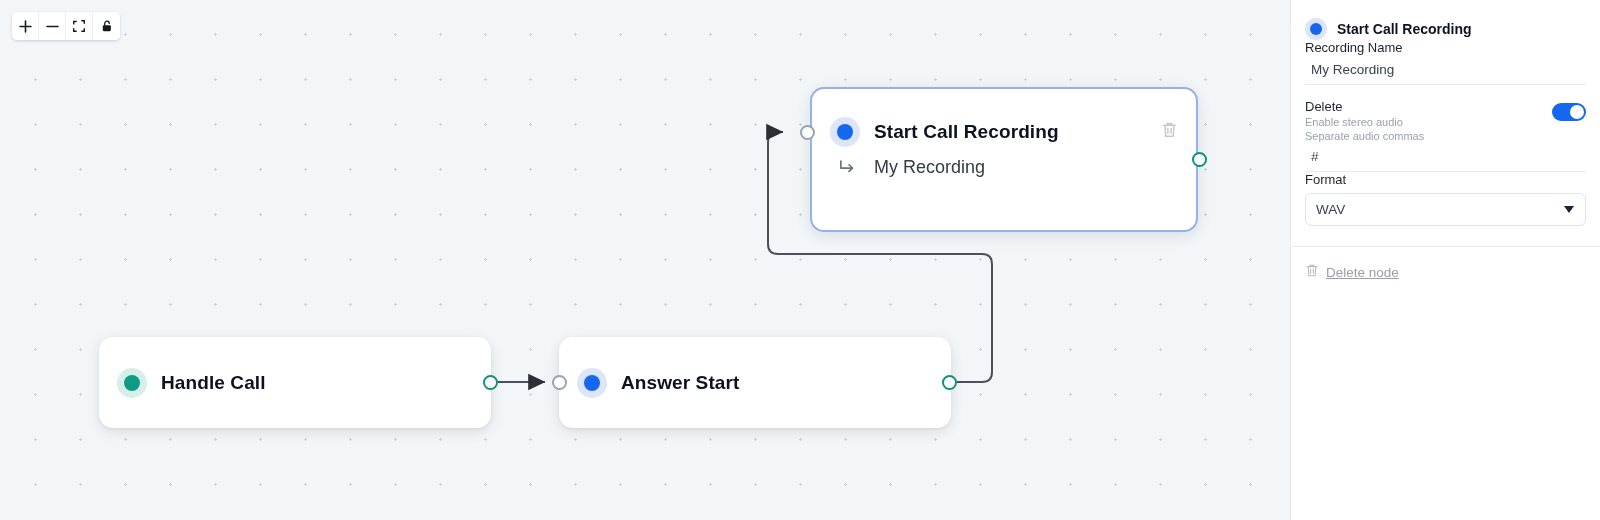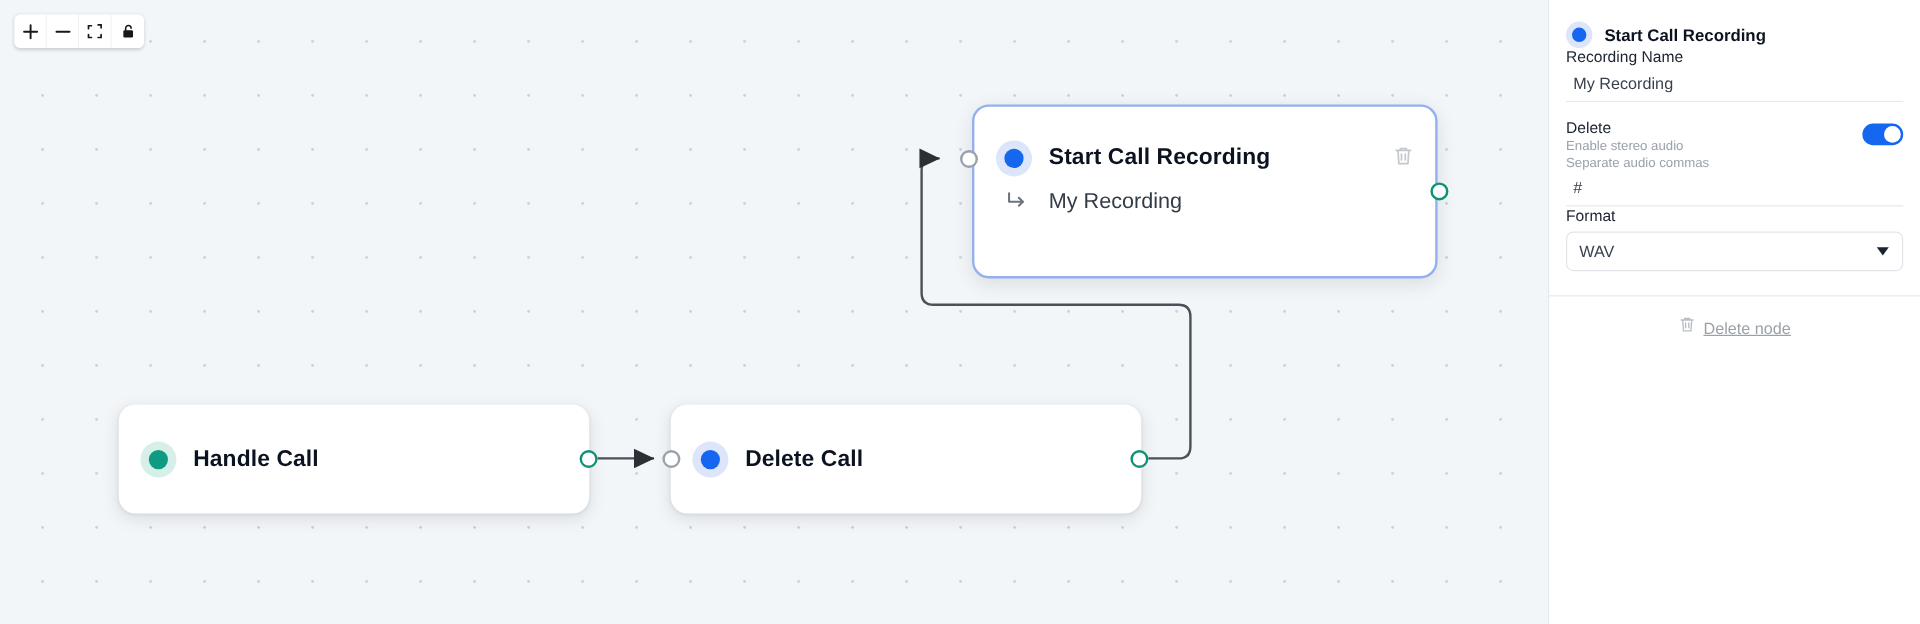--- a/index.html
+++ b/index.html
@@ -251,21 +251,20 @@
   }
   .panel-divider {
     margin-top: 20px;
     border-top: 1px solid #e6e9ed;
   }
   .delete-row {
     display: flex;
     align-items: center;
     padding: 16px 14px 0 14px;
     cursor: pointer;
-    justify-content: center;
   }
   .delete-text {
     font-size: 13.5px;
     color: #9aa1ab;
     text-decoration: underline;
     margin-left: 7px;
   }
 </style>
 </head>
 <body>
@@ -326,21 +325,21 @@
         <span class="node-title">Handle Call</span>
       </div>
     </div>
     <span class="handle handle-green" style="left:483px; top:375px;"></span>
 
     <div class="node" style="left:559px; top:337px; width:392px; height:91px; display:flex; align-items:center;">
       <div class="node-row" style="width:100%;">
         <span class="node-dot dot-blue">
             <i></i>
           </span>
-        <span class="node-title">Delete Call</span>
+        <span class="node-title">Answer Start</span>
       </div>
     </div>
     <span class="handle handle-gray" style="left:552px; top:375px;"></span>
     <span class="handle handle-green" style="left:942px; top:375px;"></span>
 
     <div class="node selected" style="left:810px; top:87px; width:388px; height:145px; padding-top:28px;">
       <div class="node-row">
         <span class="node-dot dot-blue">
             <i></i>
           </span>

